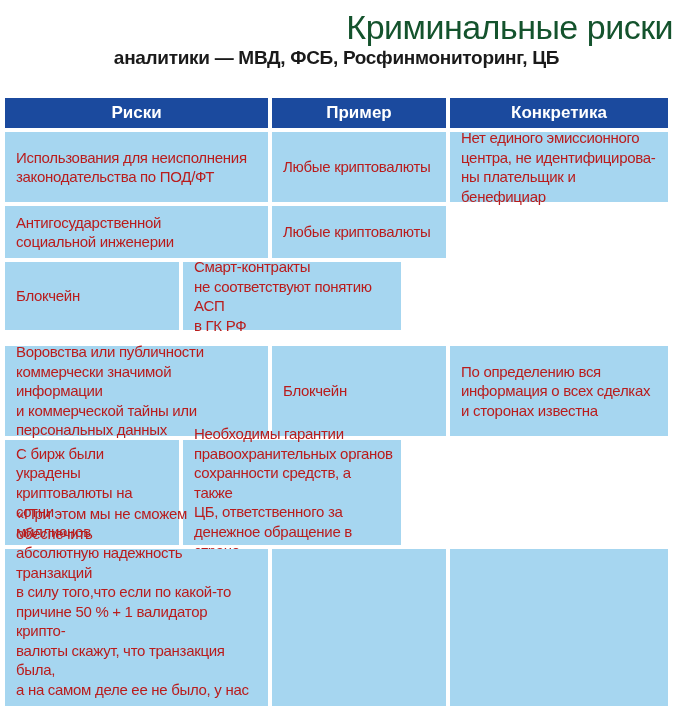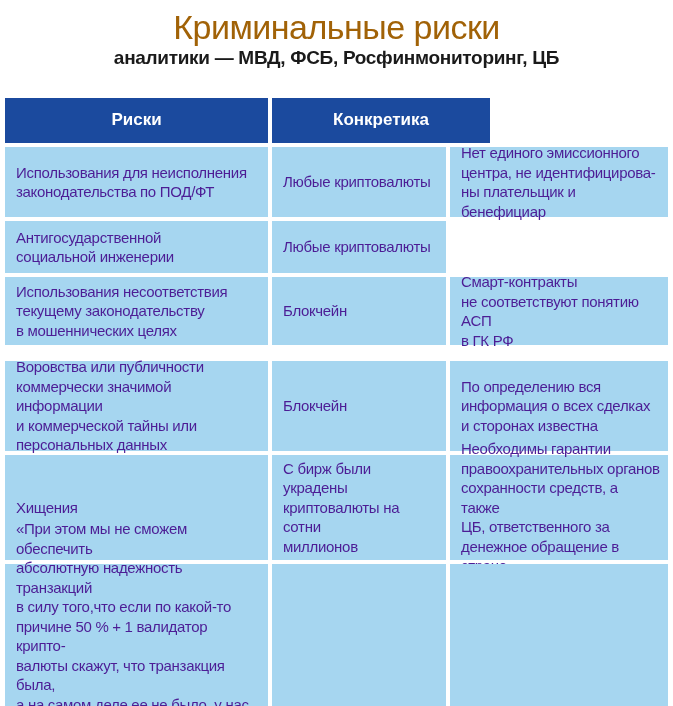--- a/index.html
+++ b/index.html
@@ -9,24 +9,24 @@
   }
   .page {
     position: relative;
     width: 673px;
     height: 706px;
     background: #ffffff;
     overflow: hidden;
   }
   .page-title {
     margin-top: 8px;
-    text-align: center;
+    text-align: right;
     font-size: 34px;
     font-weight: 500;
-    color: #a16207;
+    color: #14532d;
     letter-spacing: -0.5px;
   }
   .page-subtitle {
     text-align: center;
     font-size: 19px;
     font-weight: bold;
     color: #1a1a1a;
     letter-spacing: -0.3px;
   }
   .risk-table {
@@ -35,21 +35,21 @@
     top: 98px;
     width: 663px;
   }
   .t-row {
     display: flex;
     gap: 4px;
     margin-bottom: 4px;
   }
   .cell {
     background: #a6d6f0;
-    color: #4c1d95;
+    color: #b91c1c;
     font-size: 15px;
     line-height: 1.3;
     letter-spacing: -0.3px;
     display: flex;
     align-items: center;
     padding: 4px 8px 4px 11px;
     white-space: pre-line;
   }
   .cell.c1 { width: 263px; }
   .cell.c2 { width: 174px; }
@@ -57,81 +57,78 @@
   .header-row .cell {
     background: #1b4a9e;
     color: #ffffff;
     font-weight: bold;
     font-size: 17px;
     letter-spacing: 0;
     justify-content: center;
     text-align: center;
     padding: 0;
   }
-  .r-header { height: 45px; }
+  .r-header { height: 30px; }
   .r0 { height: 70px; }
   .r1 { height: 52px; }
   .r2 { height: 68px; }
   .r3 { height: 90px; margin-top: 16px; }
   .r4 { height: 105px; }
   .r5 { height: 164px; }
 </style>
 </head>
 <body>
 
 <div class="page">
 
   <div class="page-title">Криминальные риски</div>
   <div class="page-subtitle">аналитики — МВД, ФСБ, Росфинмониторинг, ЦБ</div>
 
   <div class="risk-table">
 
     <div class="t-row header-row r-header">
       <div class="cell c1">Риски</div>
+      <div class="cell c2">Пример</div>
       <div class="cell c3">Конкретика</div>
     </div>
 
     <div class="t-row r0">
       <div class="cell c1">Использования для неисполнения
 законодательства по ПОД/ФТ</div>
       <div class="cell c2">Любые криптовалюты</div>
       <div class="cell c3">Нет единого эмиссионного
 центра, не идентифицирова-
 ны плательщик и бенефициар</div>
     </div>
 
     <div class="t-row r1">
       <div class="cell c1">Антигосударственной
 социальной инженерии</div>
       <div class="cell c2">Любые криптовалюты</div>
     </div>
 
     <div class="t-row r2">
-      <div class="cell c1">Использования несоответствия
-текущему законодательству
-в мошеннических целях</div>
       <div class="cell c2">Блокчейн</div>
       <div class="cell c3">Смарт-контракты
 не соответствуют понятию АСП
 в ГК РФ</div>
     </div>
 
     <div class="t-row r3">
       <div class="cell c1">Воровства или публичности
 коммерчески значимой информации
 и коммерческой тайны или
 персональных данных</div>
       <div class="cell c2">Блокчейн</div>
       <div class="cell c3">По определению вся
 информация о всех сделках
 и сторонах известна</div>
     </div>
 
     <div class="t-row r4">
-      <div class="cell c1">Хищения</div>
       <div class="cell c2">С бирж были украдены
 криптовалюты на сотни
 миллионов</div>
       <div class="cell c3">Необходимы гарантии
 правоохранительных органов
 сохранности средств, а также
 ЦБ, ответственного за
 денежное обращение в стране</div>
     </div>
 

